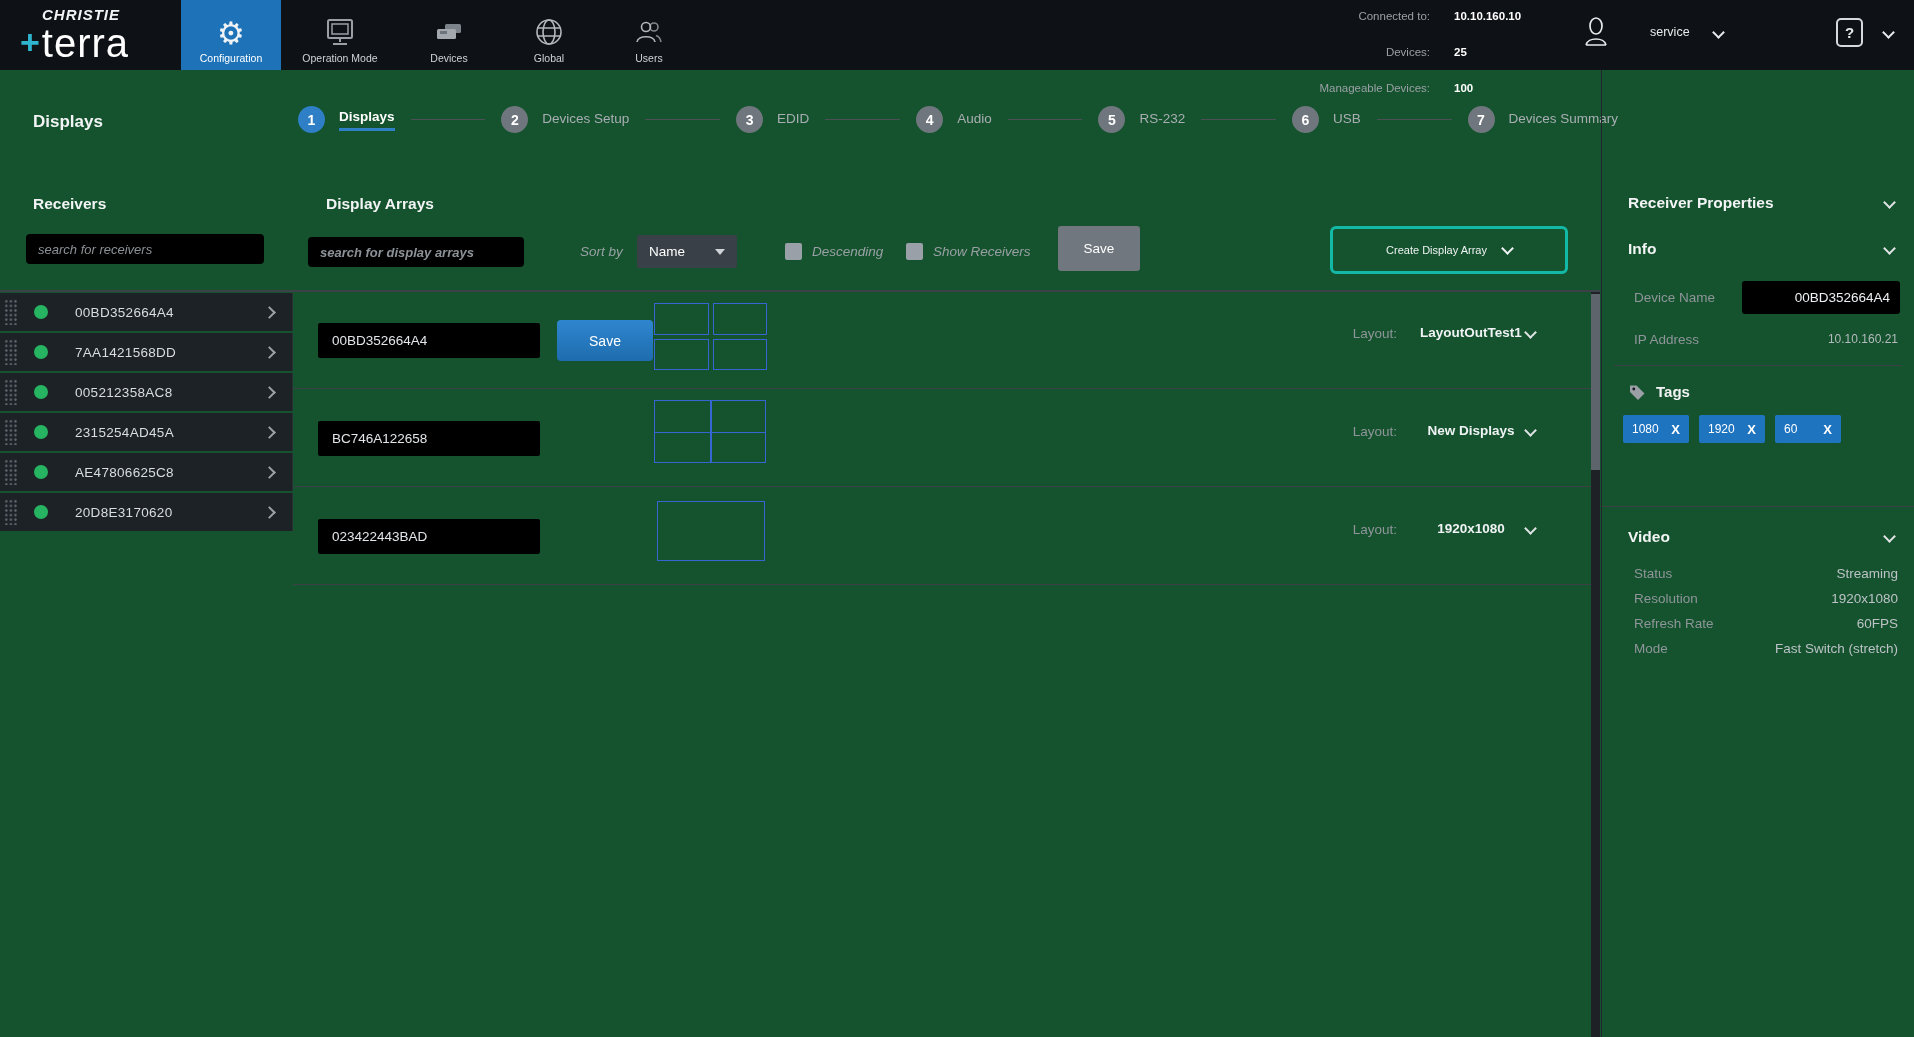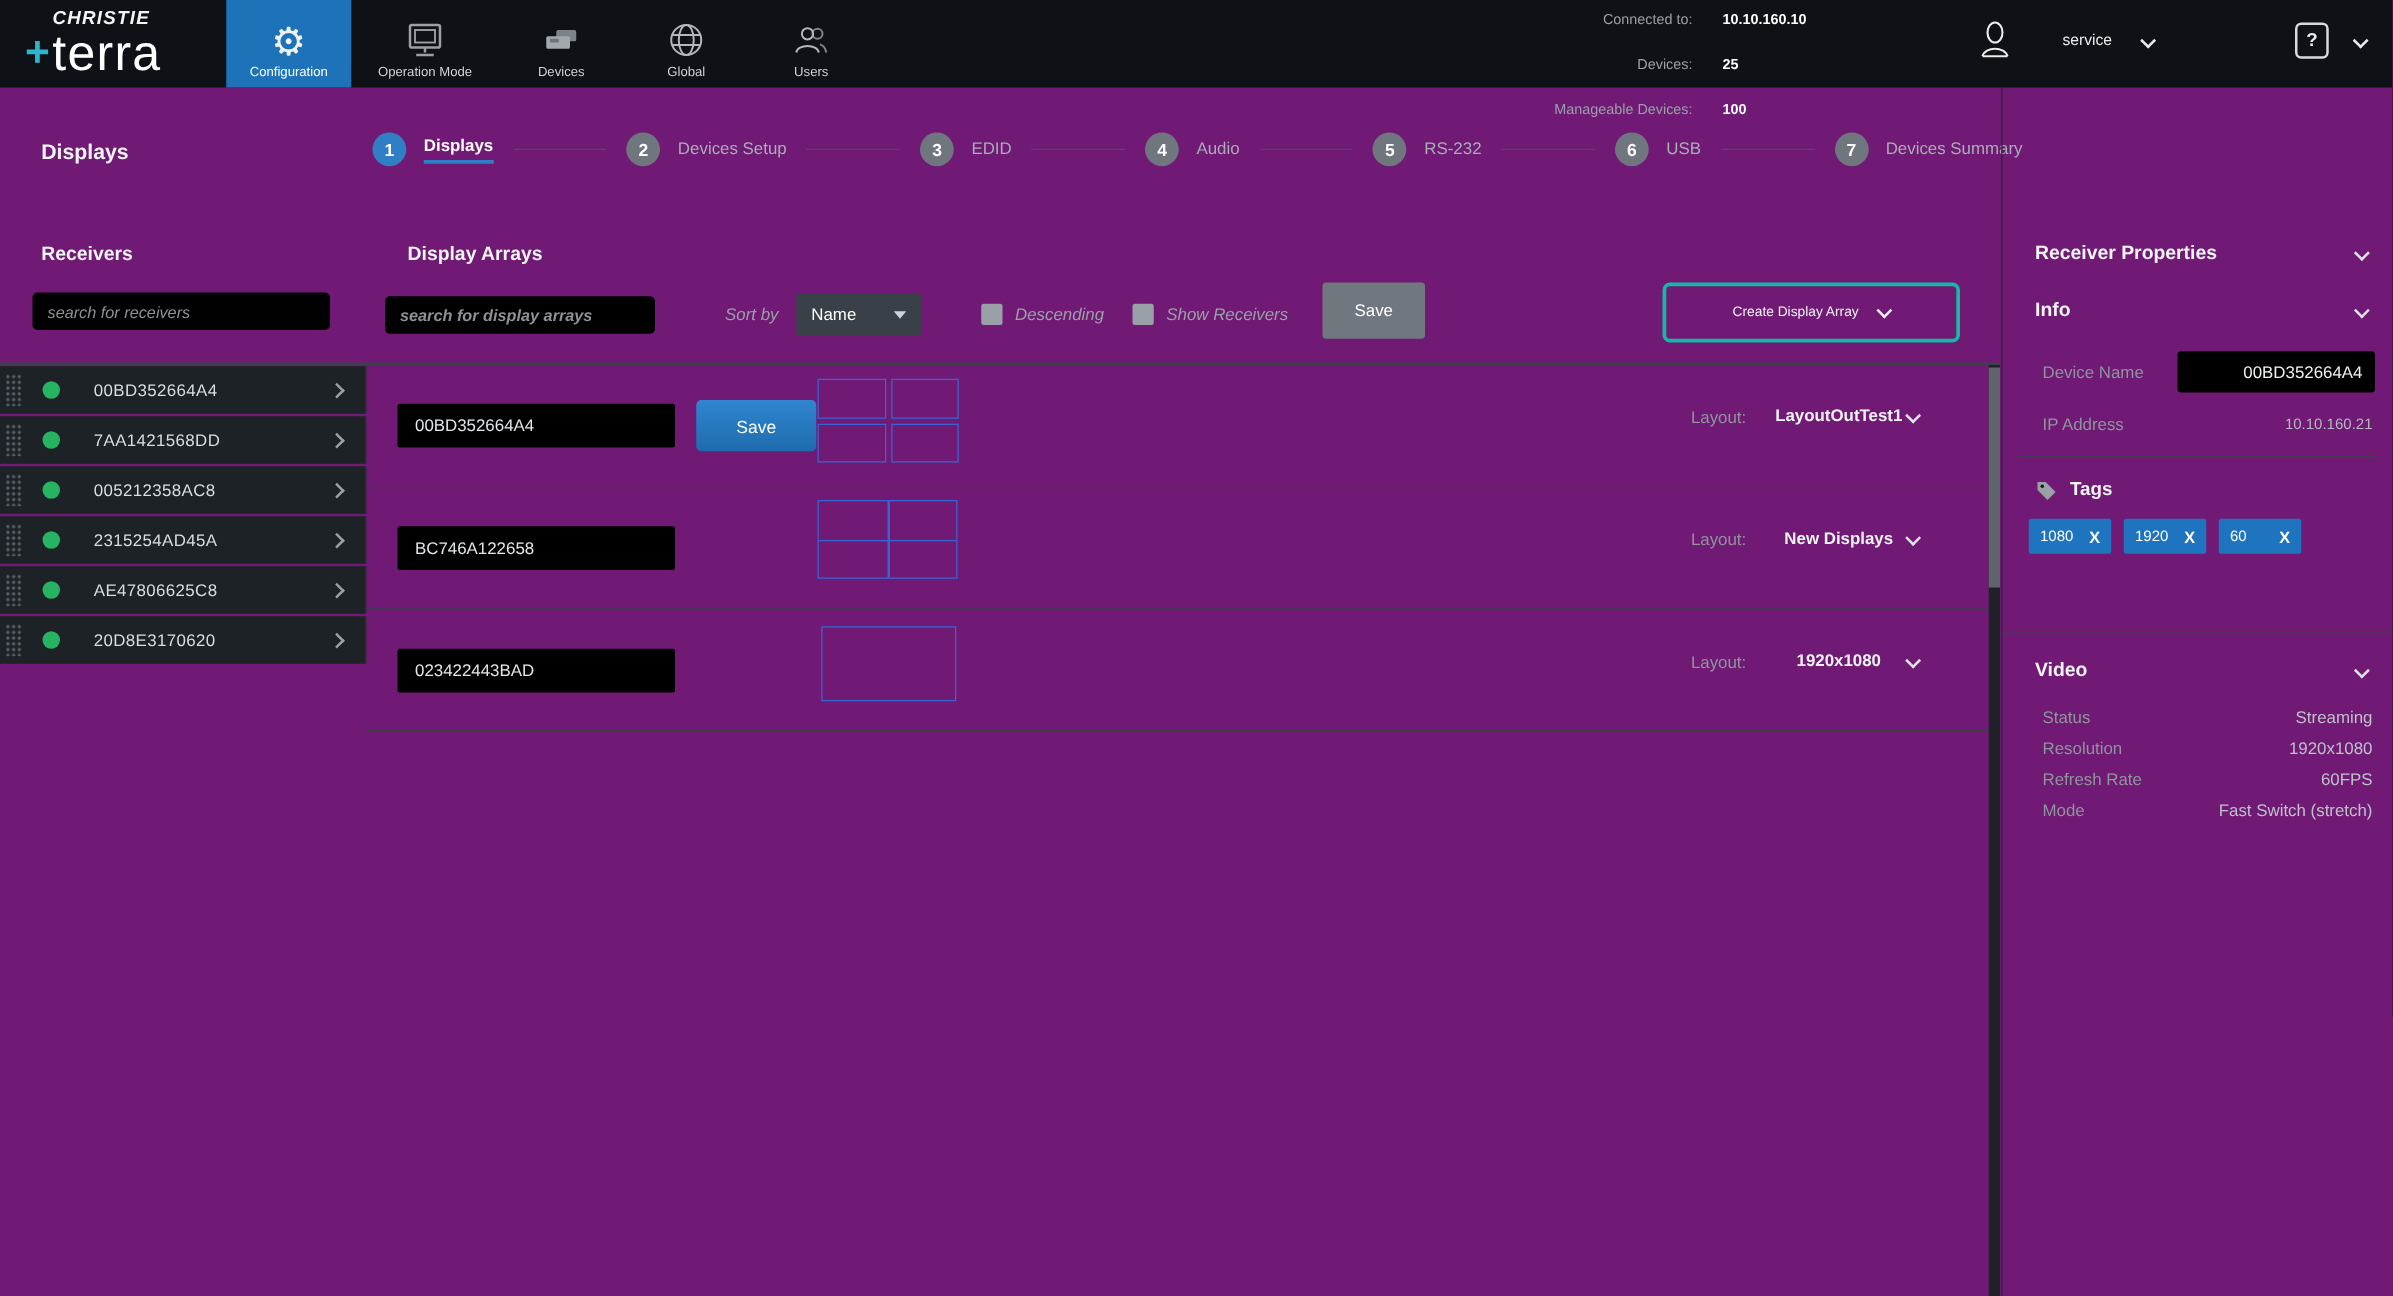--- a/index.html
+++ b/index.html
@@ -1,36 +1,36 @@
 <!DOCTYPE html>
 <html><head>
 <meta charset="utf-8">
 <style>
   * { box-sizing: border-box; margin: 0; padding: 0; }
   body { background:#0b0e11; font-family:"Liberation Sans", sans-serif; color:#e8eaec; }
-  .screen { position:relative; width:1914px; height:1037px; background:#701a75; overflow:hidden; }
+  .screen { position:relative; width:1914px; height:1037px; background:#14532d; overflow:hidden; }
 
   
   .topbar { position:absolute; top:0; left:0; width:1914px; height:70px; background:#0e1115; }
   .brand { position:absolute; left:20px; top:6px; width:150px; }
   .brand-top { font-size:15px; font-weight:bold; font-style:italic; letter-spacing:1px; color:#f2f4f5; margin-left:22px; }
   .brand-bottom { display:flex; align-items:flex-start; line-height:1; }
   .brand-plus { color:#2fb4cf; font-size:34px; font-weight:bold; margin:2px 2px 0 0; }
   .brand-terra { color:#ffffff; font-size:40px; letter-spacing:1px; font-weight:400; }
 
   .nav { position:absolute; left:181px; top:0; height:70px; display:flex; }
   .nav-item { width:100px; height:70px; display:flex; flex-direction:column; align-items:center; justify-content:flex-end; padding-bottom:6px; color:#9aa0a6; cursor:pointer; }
   .nav-item.wide { width:118px; }
   .nav-item.active { background:#1d72b8; color:#ffffff; }
   .nav-icon { height:38px; display:flex; align-items:center; justify-content:center; }
   .nav-label { font-size:10.5px; color:#ced3d7; white-space:nowrap; }
   .nav-item.active .nav-label { color:#ffffff; }
   .gear-glyph { font-size:31px; color:#f0f3f5; line-height:1; }
 
-  .conn-info { position:absolute; left:1192px; top:10px; width:298px; display:grid; grid-template-columns:1fr 112px; column-gap:7px; row-gap:3px; font-size:11.5px;gap:24px; }
+  .conn-info { position:absolute; left:1268px; top:10px; width:298px; display:grid; grid-template-columns:1fr 112px; column-gap:7px; row-gap:3px; font-size:11.5px;gap:24px; }
   .conn-label { text-align:right; color:#9aa0a6; }
   .conn-value { text-align:left; color:#ffffff; font-weight:bold; }
 
   .account { position:absolute; left:1580px; top:14px; display:flex; align-items:center; gap:24px; }
   .user-name { font-size:12.5px; color:#e8eaec; margin-left:14px; }
   .help-box { position:absolute; left:1836px; top:18px; width:27px; height:29px; border:2px solid #d6dadd; border-radius:5px; display:flex; align-items:center; justify-content:center; font-size:15px; font-weight:bold; color:#e8eaec; cursor:pointer; }
   .topbar-chev { position:absolute; top:28px; color:#e8eaec; cursor:pointer; }
 
   
   .chev { display:inline-block; width:9px; height:9px; border-right:2px solid currentColor; border-bottom:2px solid currentColor; }

